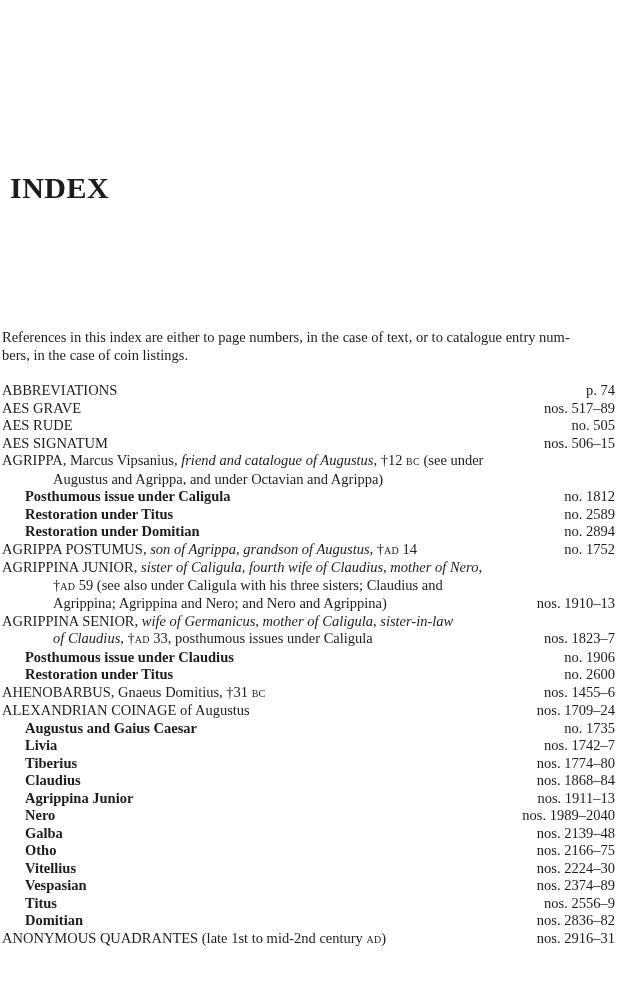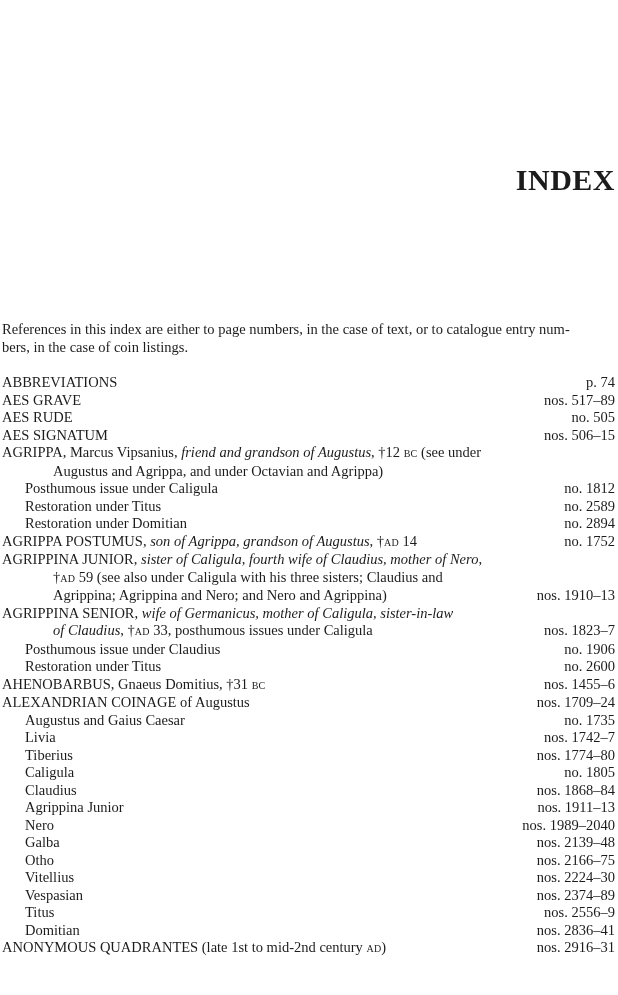--- a/index.html
+++ b/index.html
@@ -9,23 +9,23 @@
     height: 995px;
     box-sizing: border-box;
     padding: 0 3px 0 2px;
     background: #ffffff;
     color: #1c1c1c;
     font-family: "Liberation Serif", "DejaVu Serif", serif;
     font-size: 14.5px;
     overflow: hidden;
   }
   .title {
-    margin: 0;
+    margin: 8px;
     padding-top: 165px;
-    text-align: right;
+    text-align: left;
     font-size: 30px;
     line-height: 30px;
     font-weight: bold;
     letter-spacing: 0.5px;
   }
   .intro {
     margin: 125px 0 0 0;
     line-height: 18px;
   }
   .intro-line { display: block; white-space: nowrap; }
@@ -34,21 +34,21 @@
     line-height: 17.5px;
   }
   .row {
     display: flex;
     justify-content: space-between;
     align-items: baseline;
     gap: 42px;
   }
   .text { white-space: nowrap; }
   .indent-main { padding-left: 0; }
-  .indent-sub  { padding-left: 23px; }
+  .indent-sub  { padding-left: 23px; font-weight: bold; }
   .indent-cont { padding-left: 51px; }
   .ref { white-space: nowrap; padding-left: 8px; flex-shrink: 0; }
   .seg-normal { font-style: normal; }
   .seg-italic { font-style: italic; }
   .seg-smallcaps { font-size: 10px; letter-spacing: 0.2px; }
 </style>
 </head>
 <body>
 
 <div class="page">
@@ -68,21 +68,21 @@
       </div>
       <div class="row">
         <span class="text indent-main"><span class="seg-normal">AES RUDE</span></span>
         <span class="ref">no. 505</span>
       </div>
       <div class="row">
         <span class="text indent-main"><span class="seg-normal">AES SIGNATUM</span></span>
         <span class="ref">nos. 506–15</span>
       </div>
       <div class="row">
-        <span class="text indent-main"><span class="seg-normal">AGRIPPA, Marcus Vipsanius, </span><span class="seg-italic">friend and grandson of Augustus</span><span class="seg-normal">, †12 </span><span class="seg-smallcaps">BC</span><span class="seg-normal"> (see under</span></span>
+        <span class="text indent-main"><span class="seg-normal">AGRIPPA, Marcus Vipsanius, </span><span class="seg-italic">friend and catalogue of Augustus</span><span class="seg-normal">, †12 </span><span class="seg-smallcaps">BC</span><span class="seg-normal"> (see under</span></span>
       </div>
       <div class="row">
         <span class="text indent-cont"><span class="seg-normal">Augustus and Agrippa, and under Octavian and Agrippa)</span></span>
       </div>
       <div class="row">
         <span class="text indent-sub"><span class="seg-normal">Posthumous issue under Caligula</span></span>
         <span class="ref">no. 1812</span>
       </div>
       <div class="row">
         <span class="text indent-sub"><span class="seg-normal">Restoration under Titus</span></span>
@@ -135,24 +135,20 @@
       </div>
       <div class="row">
         <span class="text indent-sub"><span class="seg-normal">Livia</span></span>
         <span class="ref">nos. 1742–7</span>
       </div>
       <div class="row">
         <span class="text indent-sub"><span class="seg-normal">Tiberius</span></span>
         <span class="ref">nos. 1774–80</span>
       </div>
       <div class="row">
-        <span class="text indent-sub"><span class="seg-normal">Caligula</span></span>
-        <span class="ref">no. 1805</span>
-      </div>
-      <div class="row">
         <span class="text indent-sub"><span class="seg-normal">Claudius</span></span>
         <span class="ref">nos. 1868–84</span>
       </div>
       <div class="row">
         <span class="text indent-sub"><span class="seg-normal">Agrippina Junior</span></span>
         <span class="ref">nos. 1911–13</span>
       </div>
       <div class="row">
         <span class="text indent-sub"><span class="seg-normal">Nero</span></span>
         <span class="ref">nos. 1989–2040</span>
@@ -172,20 +168,20 @@
       <div class="row">
         <span class="text indent-sub"><span class="seg-normal">Vespasian</span></span>
         <span class="ref">nos. 2374–89</span>
       </div>
       <div class="row">
         <span class="text indent-sub"><span class="seg-normal">Titus</span></span>
         <span class="ref">nos. 2556–9</span>
       </div>
       <div class="row">
         <span class="text indent-sub"><span class="seg-normal">Domitian</span></span>
-        <span class="ref">nos. 2836–41</span>
+        <span class="ref">nos. 2836–82</span>
       </div>
       <div class="row">
         <span class="text indent-main"><span class="seg-normal">ANONYMOUS QUADRANTES (late 1st to mid-2nd century </span><span class="seg-smallcaps">AD</span><span class="seg-normal">)</span></span>
         <span class="ref">nos. 2916–31</span>
       </div>
     </div>
 </div>
 
 </body></html>

